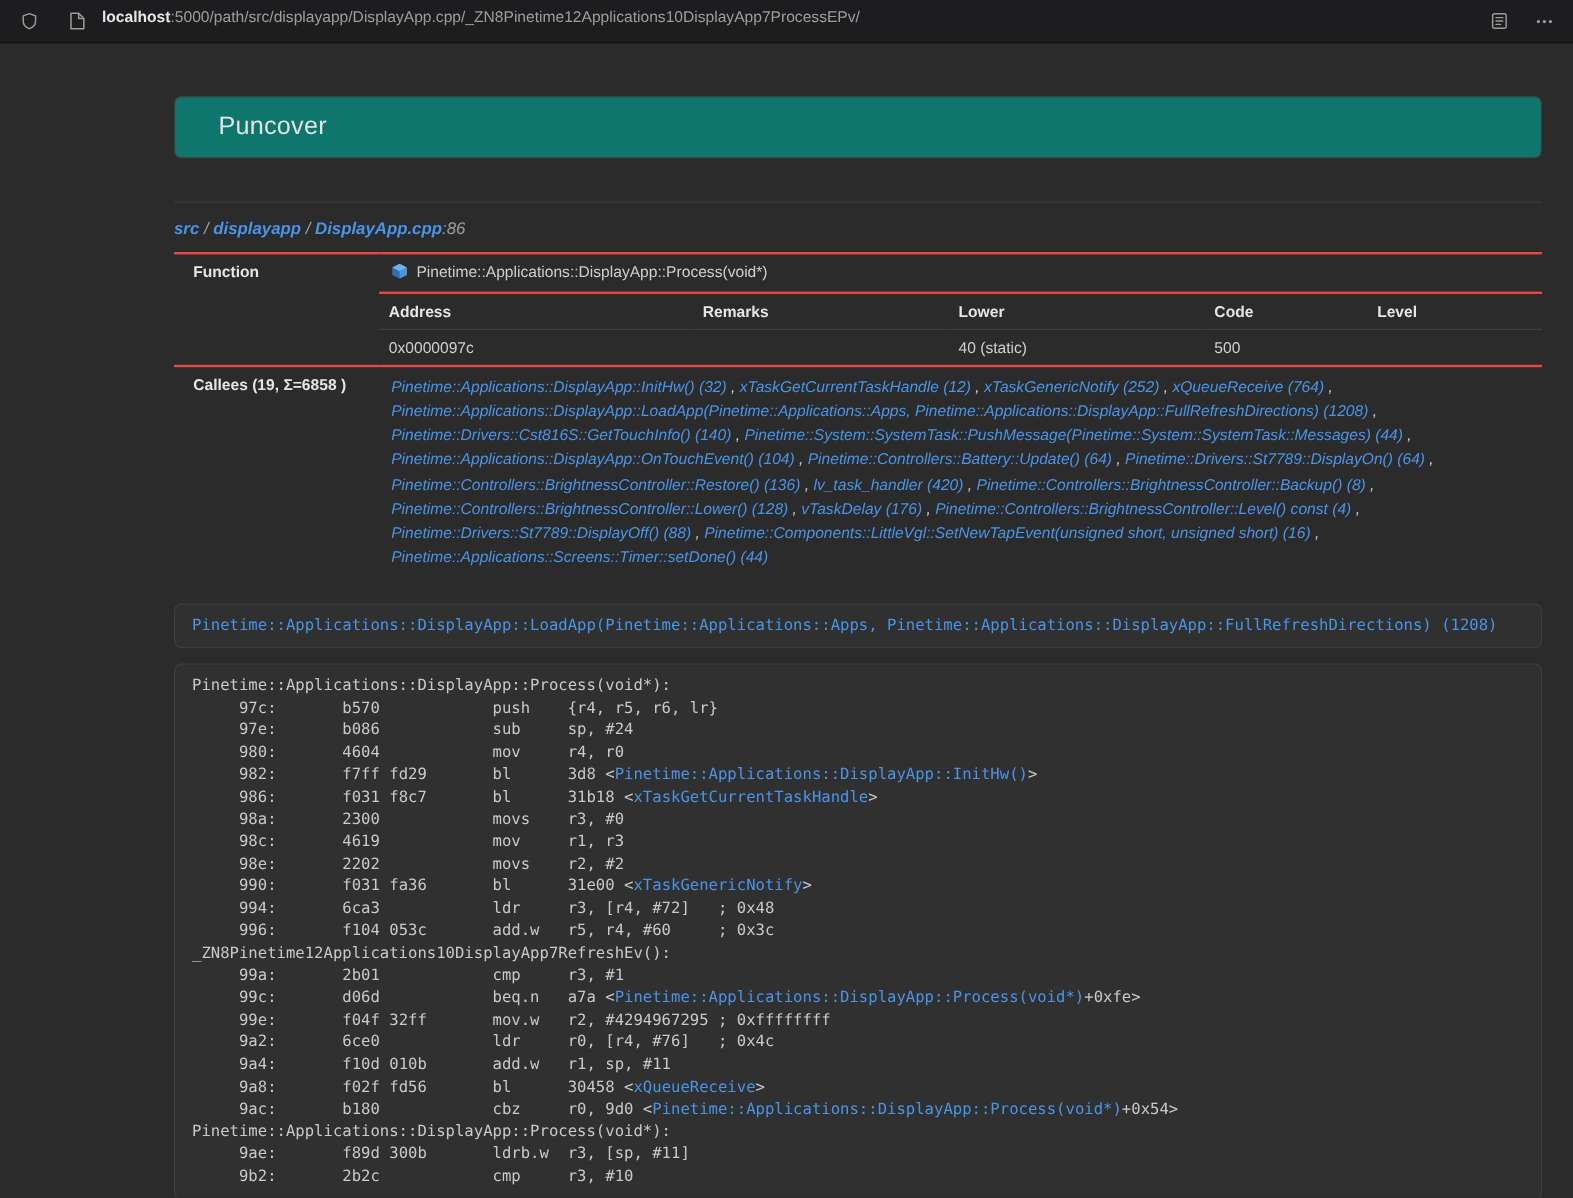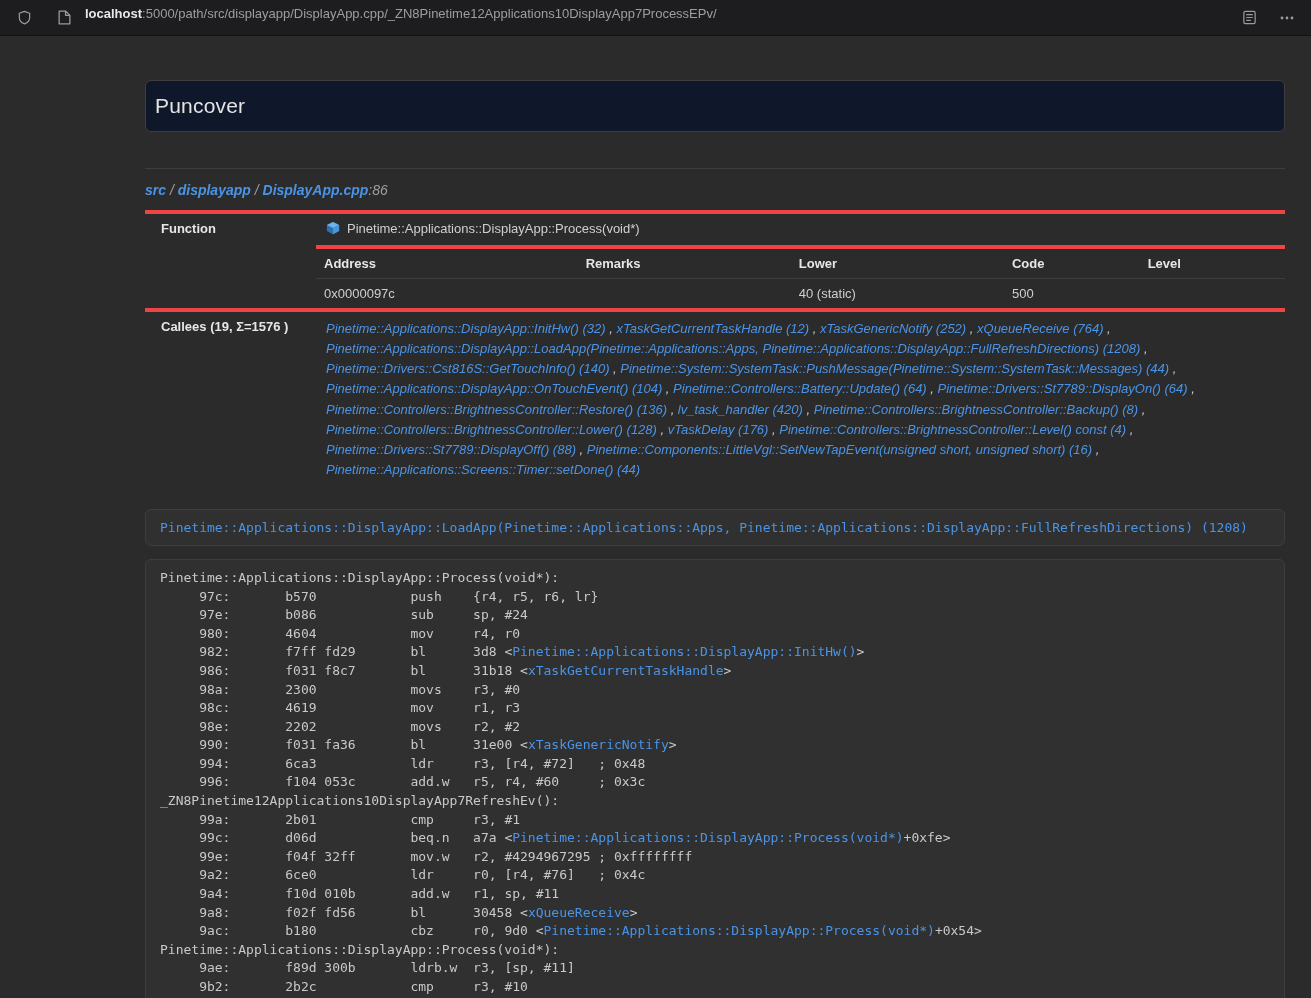--- a/index.html
+++ b/index.html
@@ -24,33 +24,33 @@
     flex: 1; display: flex; align-items: flex-start; gap: 9px;
     margin-left: 16px; font-size: 13px; color: #8f8f8f;
     overflow: hidden; white-space: nowrap;
   }
   .url-host { color: #e8e8e8; font-weight: 700; }
   .right-icons { display: flex; gap: 14px; margin-left: 12px; }
 
   
   .container { width: 1140px; margin-left: 145px; }
   .jumbotron {
-    margin-top: 44px; background: #0f172a;
-    border: 1px solid #3e3e3e; border-radius: 6px; padding: 13px 9px;
+    margin-top: 44px; background: #0f766e;
+    border: 1px solid #3e3e3e; border-radius: 6px; padding: 13px 36px;
   }
   .jumbotron h1 { margin: 0; font-size: 21px; font-weight: 500; color: #e4e4e4; letter-spacing: .2px; }
   hr { border: none; border-top: 1px solid #3e3e3e; margin: 36px 0 0 0; }
 
   .breadcrumb { margin-top: 13px; font-size: 14px; font-weight: 700; color: #cfcfcf; font-style: italic; }
   .breadcrumb .muted { font-weight: 400; }
 
   table.main { width: 100%; border-collapse: collapse; margin-top: 12px; font-size: 13px; color: #cfcfcf; }
   table.main th, table.main td {
     text-align: left; vertical-align: top; padding: 7px 10px;
-    border-top: 4px solid #ef4444; font-weight: 400;
+    border-top: 2px solid #ef4444; font-weight: 400;
   }
   table.main th.lcol {
     width: 145px; padding-left: 16px; color: #e6e6e6; font-weight: 700; white-space: nowrap;
   }
   table.main td.lcol-empty { width: 145px; border-top: none; }
   table.main td.subtable-cell { padding: 0; }
   table.inner { width: 100%; border-collapse: collapse; table-layout: fixed; }
   table.inner th { padding: 7px 8px; color: #e6e6e6; font-weight: 700; border-top: none; margin-left: 16px; }
   table.inner td { padding: 7px 8px; border-top: 1px solid #3d3d3d; }
   td.callees { line-height: 1.55; padding-bottom: 14px; font-style: italic; }
@@ -153,21 +153,21 @@
                 <td></td>
                 <td>40 (static)</td>
                 <td>500</td>
                 <td></td>
               </tr>
             </tbody>
           </table>
         </td>
       </tr>
       <tr>
-        <th class="lcol">Callees (19, Σ=1576 )</th>
+        <th class="lcol">Callees (19, Σ=6858 )</th>
         <td class="callees"><a href="#">Pinetime::Applications::DisplayApp::InitHw() (32)</a><span> , </span><a href="#">xTaskGetCurrentTaskHandle (12)</a><span> , </span><a href="#">xTaskGenericNotify (252)</a><span> , </span><a href="#">xQueueReceive (764)</a><span> , </span><a href="#">Pinetime::Applications::DisplayApp::LoadApp(Pinetime::Applications::Apps, Pinetime::Applications::DisplayApp::FullRefreshDirections) (1208)</a><span> , </span><a href="#">Pinetime::Drivers::Cst816S::GetTouchInfo() (140)</a><span> , </span><a href="#">Pinetime::System::SystemTask::PushMessage(Pinetime::System::SystemTask::Messages) (44)</a><span> , </span><a href="#">Pinetime::Applications::DisplayApp::OnTouchEvent() (104)</a><span> , </span><a href="#">Pinetime::Controllers::Battery::Update() (64)</a><span> , </span><a href="#">Pinetime::Drivers::St7789::DisplayOn() (64)</a><span> , </span><a href="#">Pinetime::Controllers::BrightnessController::Restore() (136)</a><span> , </span><a href="#">lv_task_handler (420)</a><span> , </span><a href="#">Pinetime::Controllers::BrightnessController::Backup() (8)</a><span> , </span><a href="#">Pinetime::Controllers::BrightnessController::Lower() (128)</a><span> , </span><a href="#">vTaskDelay (176)</a><span> , </span><a href="#">Pinetime::Controllers::BrightnessController::Level() const (4)</a><span> , </span><a href="#">Pinetime::Drivers::St7789::DisplayOff() (88)</a><span> , </span><a href="#">Pinetime::Components::LittleVgl::SetNewTapEvent(unsigned short, unsigned short) (16)</a><span> , </span><a href="#">Pinetime::Applications::Screens::Timer::setDone() (44)</a></td>
       </tr>
     </tbody>
   </table>
 
   <div class="symbol-panel">
     <a href="#">Pinetime::Applications::DisplayApp::LoadApp(Pinetime::Applications::Apps, Pinetime::Applications::DisplayApp::FullRefreshDirections) (1208)</a>
   </div>
 
   <div class="code-panel">

